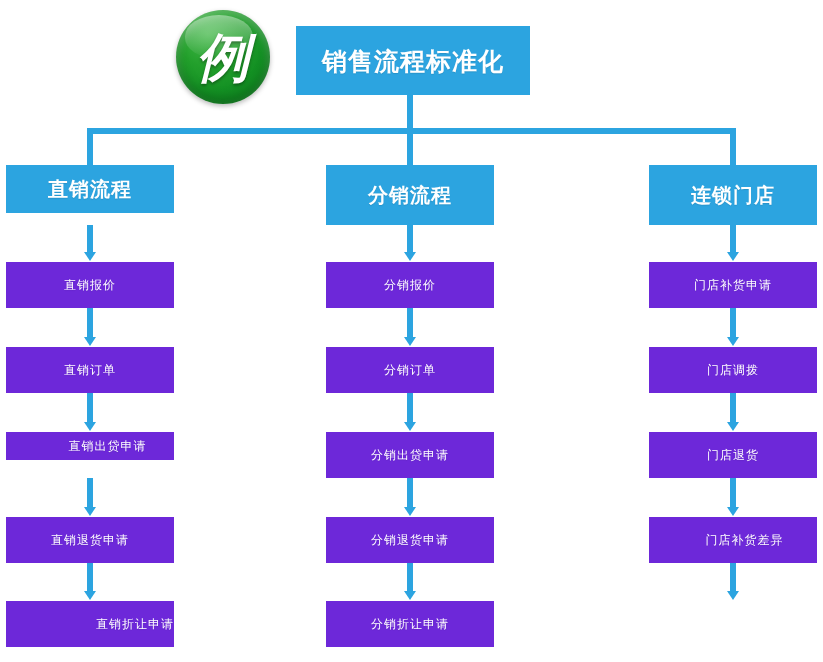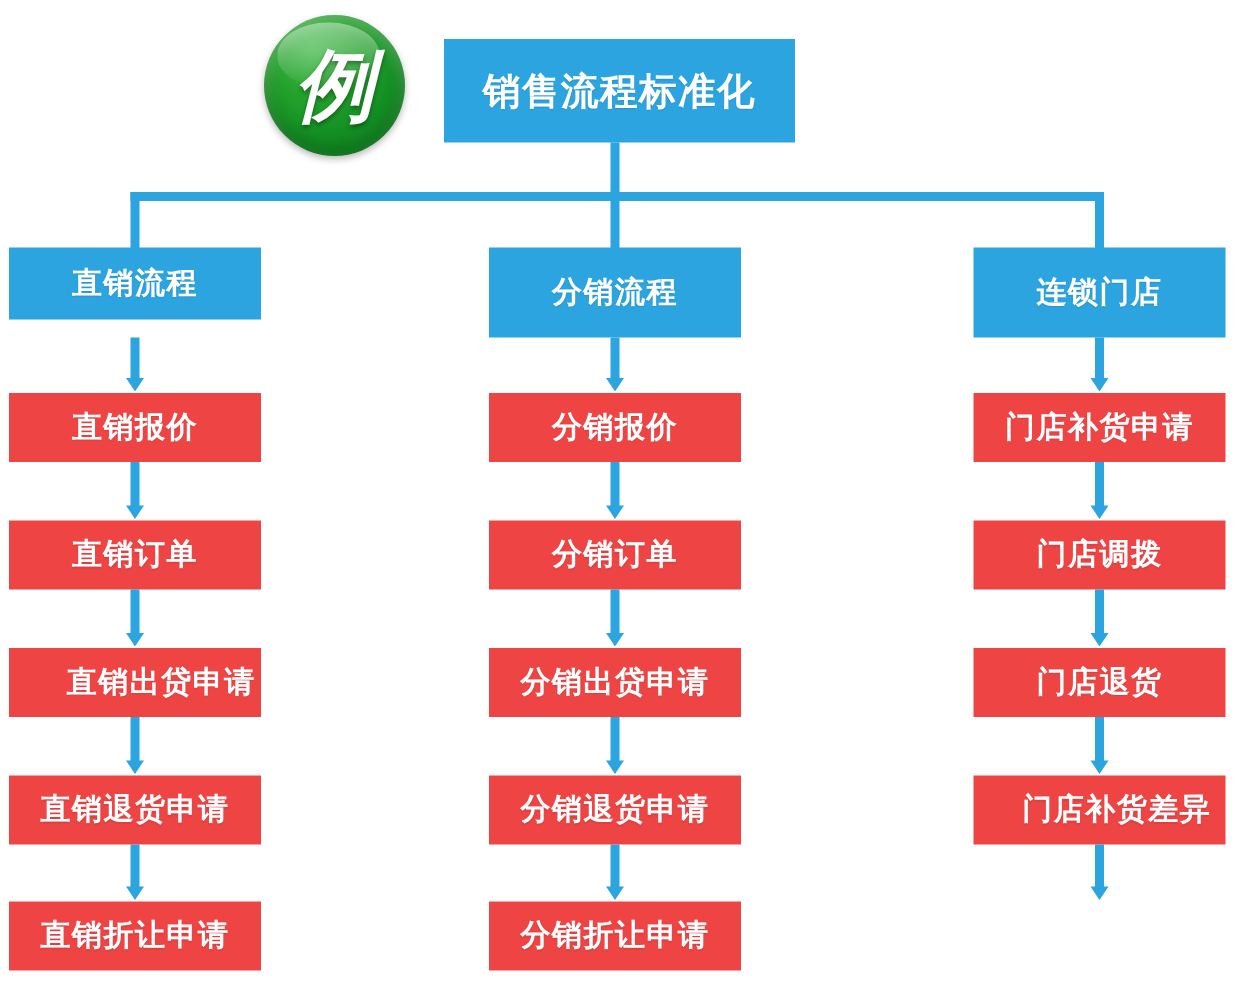--- a/index.html
+++ b/index.html
@@ -41,23 +41,23 @@
     font-weight: 600;
     text-shadow: 0 1px 1px rgba(0,0,0,0.10);
   }
   .node-branch {
     background: #2ca4e0;
     font-size: 20px;
     font-weight: 600;
     text-shadow: 0 1px 1px rgba(0,0,0,0.10);
   }
   .node-leaf {
-    background: #ef4444;
-    font-size: 20px;
-    font-weight: 700;
+    background: #6d28d9;
+    font-size: 12px;
+    font-weight: 400;
     text-shadow: 0 1px 1px rgba(0,0,0,0.08);
   }
 
   
   .conn {
     position: absolute;
     background: #2ca4e0;
   }
   .arrow-wrap {
     position: absolute;
@@ -155,37 +155,37 @@
     <div class="arrow-head" style="top:29px;"></div>
   </div>
   <div class="node node-leaf" style="left:6px; top:347px; width:168px; height:46px;">
     <span>直销订单</span>
   </div>
 
   <div class="arrow-wrap" style="left:80px; top:393px; height:39px;">
     <div class="arrow-stem" style="height:30px;"></div>
     <div class="arrow-head" style="top:29px;"></div>
   </div>
-  <div class="node node-leaf" style="left:6px; top:432px; width:168px; height:46px;padding-left:35px;">
+  <div class="node node-leaf" style="left:6px; top:432px; width:168px; height:28px;padding-left:35px;">
     <span>直销出贷申请</span>
   </div>
 
   <div class="arrow-wrap" style="left:80px; top:478px; height:39px;">
     <div class="arrow-stem" style="height:30px;"></div>
     <div class="arrow-head" style="top:29px;"></div>
   </div>
   <div class="node node-leaf" style="left:6px; top:517px; width:168px; height:46px;">
     <span>直销退货申请</span>
   </div>
 
   <div class="arrow-wrap" style="left:80px; top:563px; height:38px;">
     <div class="arrow-stem" style="height:29px;"></div>
     <div class="arrow-head" style="top:28px;"></div>
   </div>
-  <div class="node node-leaf" style="left:6px; top:601px; width:168px; height:46px;">
+  <div class="node node-leaf" style="left:6px; top:601px; width:168px; height:46px;justify-content:flex-end;">
     <span>直销折让申请</span>
   </div>
 
   <div class="node node-branch" style="left:326px; top:165px; width:168px; height:60px;">
     <span>分销流程</span>
   </div>
 
   <div class="arrow-wrap" style="left:400px; top:225px; height:37px;">
     <div class="arrow-stem" style="height:28px;"></div>
     <div class="arrow-head" style="top:27px;"></div>

